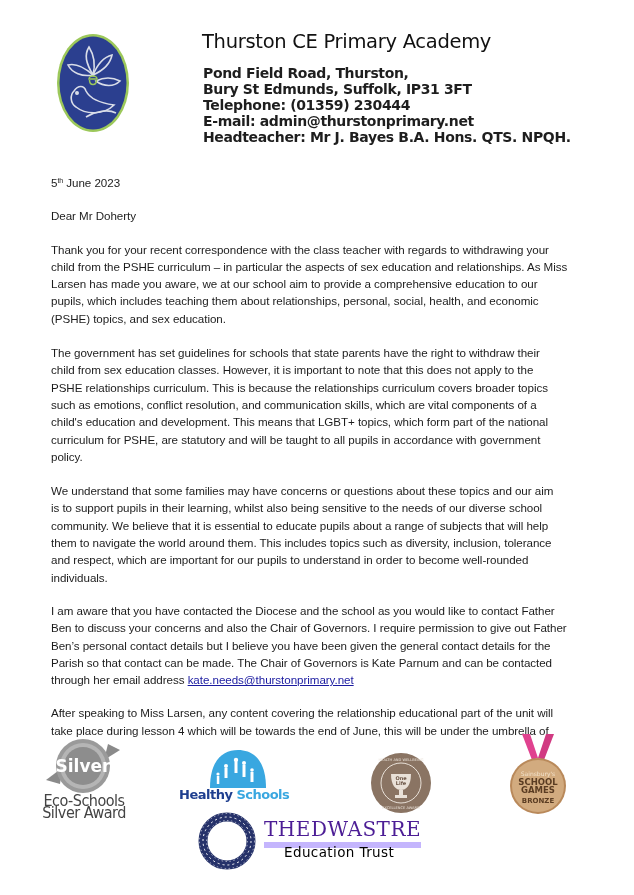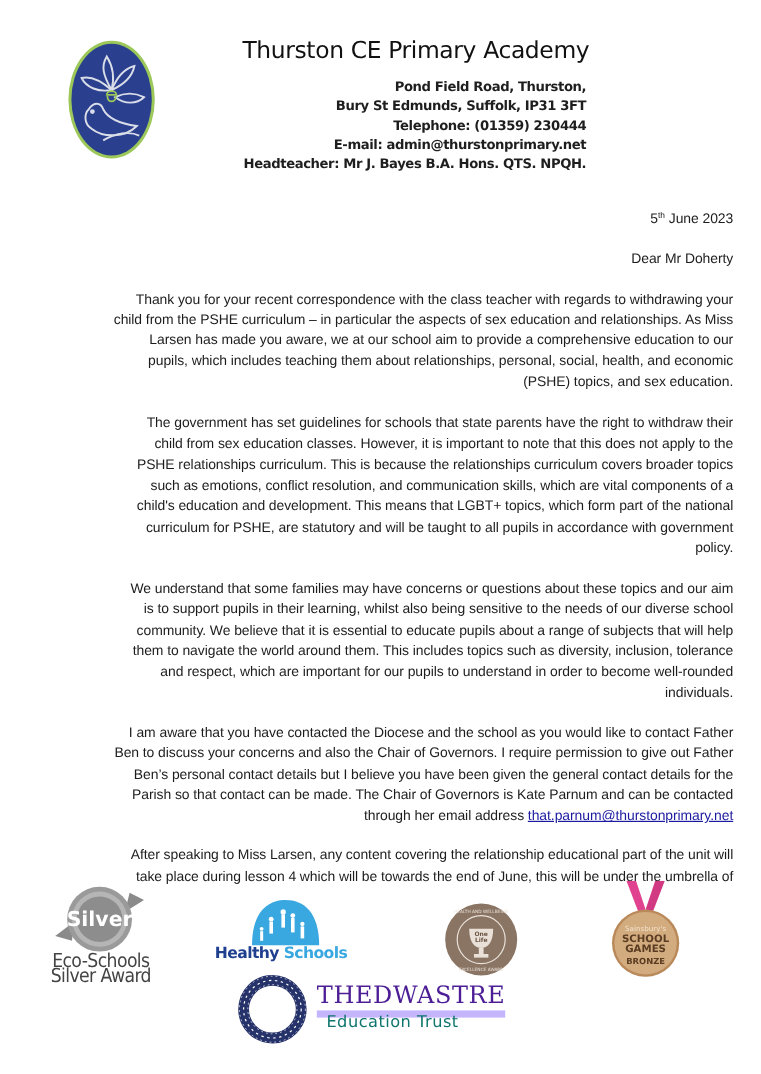--- a/index.html
+++ b/index.html
@@ -1,35 +1,35 @@
 <!DOCTYPE html>
 <html><head>
 <meta charset="utf-8">
 <style>
   html, body { margin:0; padding:0; background:#ffffff; }
   body { width:634px; height:895px; position:relative; overflow:hidden;
          font-family:"Liberation Sans", "DejaVu Sans", sans-serif; color:#1a1a1a; }
-  .abs { position:absolute;text-align:right; }
+  .abs { position:absolute; }
   .school-logo { left:56px; top:33px; width:74px; height:100px; }
   .hdr-title { left:202px; top:30px; font-size:19.5px; color:#111; font-family:"DejaVu Sans", sans-serif; letter-spacing:-0.3px; }
-  .hdr-lines { left:203px; top:65px; font-size:11px; line-height:16px; font-weight:bold; color:#1e1e1e; font-family:"DejaVu Sans", sans-serif; letter-spacing:-0.35px; }
+  .hdr-lines { left:203px; top:65px; font-size:14px; line-height:16px; font-weight:bold; color:#1e1e1e; font-family:"DejaVu Sans", sans-serif; letter-spacing:-0.35px; }
   .hdr-lines div { white-space:nowrap; }
   .letter { left:51px; top:174px; width:560px; font-size:11.6px; line-height:17.3px; color:#1c1c1c; letter-spacing:-0.05px; }
   .letter p { margin:0; white-space:nowrap; }
   .gap-s { height:16px; }
   .gap-m { height:17px; }
   sup { font-size:7px; line-height:0; vertical-align:4px; }
   .email-link { color:#1a1aa0; text-decoration:underline; }
   .badge-eco { left:38px; top:736px; width:90px; height:86px; }
   .badge-healthy { left:178px; top:748px; width:122px; height:58px; }
   .badge-onelife { left:370px; top:752px; width:62px; height:62px; }
   .badge-games { left:508px; top:734px; width:60px; height:82px; }
   .trust-logo { left:198px; top:812px; width:58px; height:58px; }
   .trust-name { left:264px; top:817px; font-size:20px; letter-spacing:0.5px; color:#4c1d95; font-family:"DejaVu Serif", serif; border-bottom:6px solid #c4b5fd; padding-bottom:1px; }
-  .trust-sub { left:272px; top:844px; font-size:13.5px; color:#0f766e; font-family:"DejaVu Sans", sans-serif; letter-spacing:0.4px; }
+  .trust-sub { left:284px; top:844px; font-size:13.5px; color:#000000; font-family:"DejaVu Sans", sans-serif; letter-spacing:0.4px; }
   .eco-text { left:40px; top:795px; width:88px; text-align:center; font-size:16px; line-height:12px; color:#444; font-family:"DejaVu Sans Condensed","DejaVu Sans", sans-serif; letter-spacing:-0.5px; }
   .healthy-text { left:179px; top:787px; font-size:13px; font-weight:bold; font-family:"DejaVu Sans", sans-serif; letter-spacing:-0.5px; }
   .healthy-a { color:#1f3f8f; }
   .healthy-b { color:#39a7e0; }
 </style>
 </head>
 <body>
 
 <div class="abs school-logo">
   <svg width="74" height="100" viewBox="0 0 74 100">
@@ -94,21 +94,21 @@
     <p>and respect, which are important for our pupils to understand in order to become well-rounded</p>
     <p>individuals.</p>
   </div>
   <div class="gap-s"></div>
 
   <div>
     <p>I am aware that you have contacted the Diocese and the school as you would like to contact Father</p>
     <p>Ben to discuss your concerns and also the Chair of Governors. I require permission to give out Father</p>
     <p>Ben’s personal contact details but I believe you have been given the general contact details for the</p>
     <p>Parish so that contact can be made. The Chair of Governors is Kate Parnum and can be contacted</p>
-    <p><span>through her email address </span><a class="email-link" href="#">that.parnum@thurstonprimary.net</a></p>
+    <p><span>through her email address </span><a class="email-link" href="#">kate.needs@thurstonprimary.net</a></p>
   </div>
   <div class="gap-s"></div>
 
   <div>
     <p>After speaking to Miss Larsen, any content covering the relationship educational part of the unit will</p>
     <p>take place during lesson 4 which will be towards the end of June, this will be under the umbrella of</p>
   </div>
 </div>
 
 <div class="abs badge-eco">

